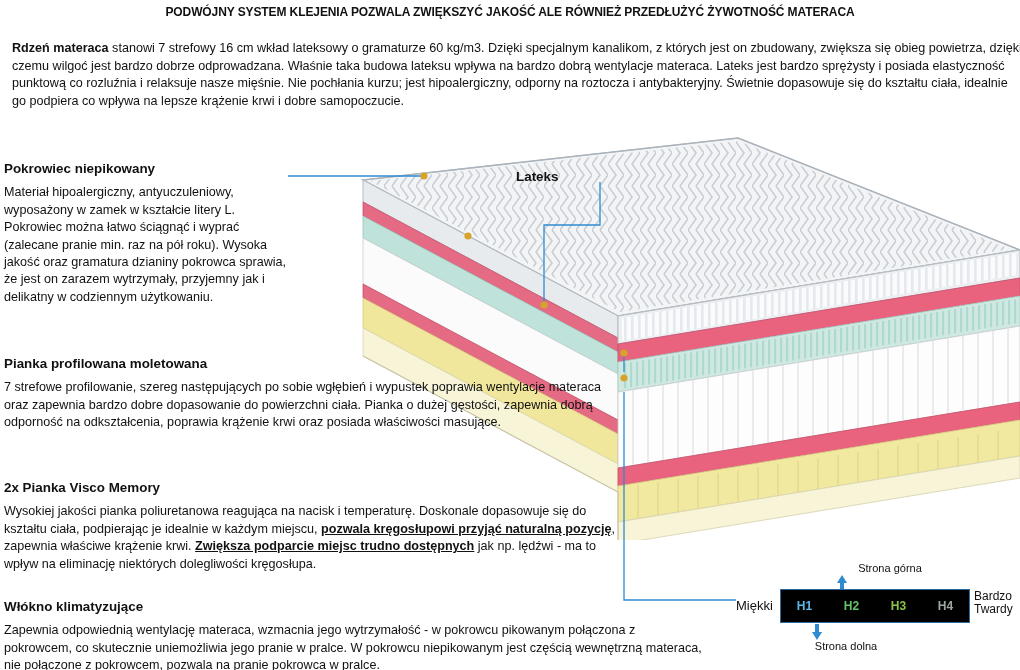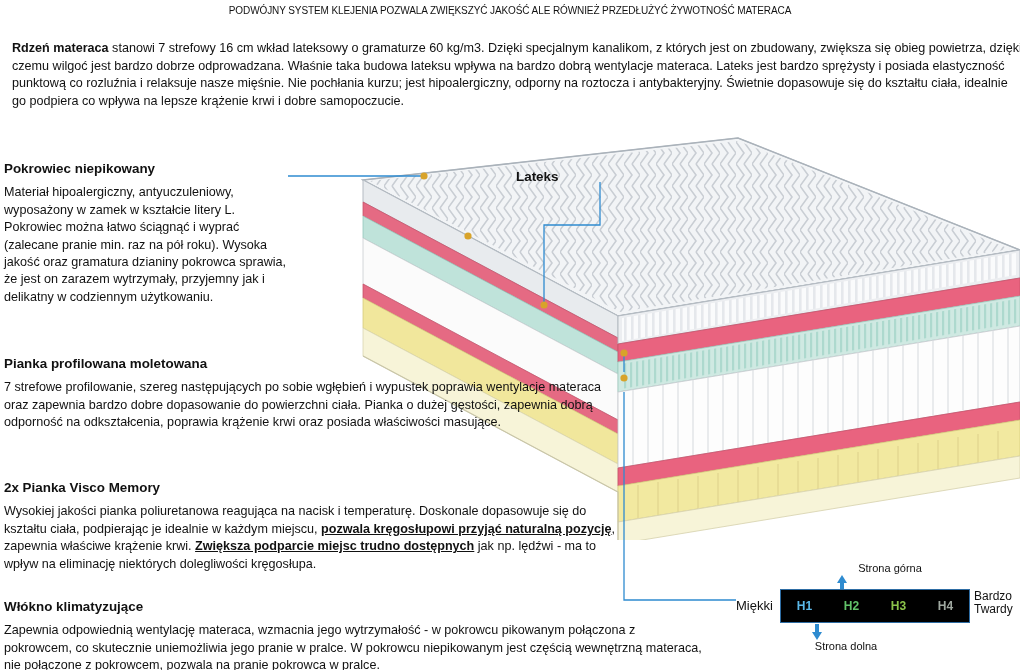--- a/index.html
+++ b/index.html
@@ -21,22 +21,22 @@
     height: 670px;
   }
 
   
   .headline {
     position: absolute;
     top: 5px;
     left: 0;
     width: 1020px;
     text-align: center;
-    font-size: 10px;
-    font-weight: normal;
+    font-size: 12px;
+    font-weight: bold;
     letter-spacing: -0.1px;
     color: #111;
   }
 
   
   .top-block {
     position: absolute;
     top: 40px;
     left: 12px;
     width: 1012px;

